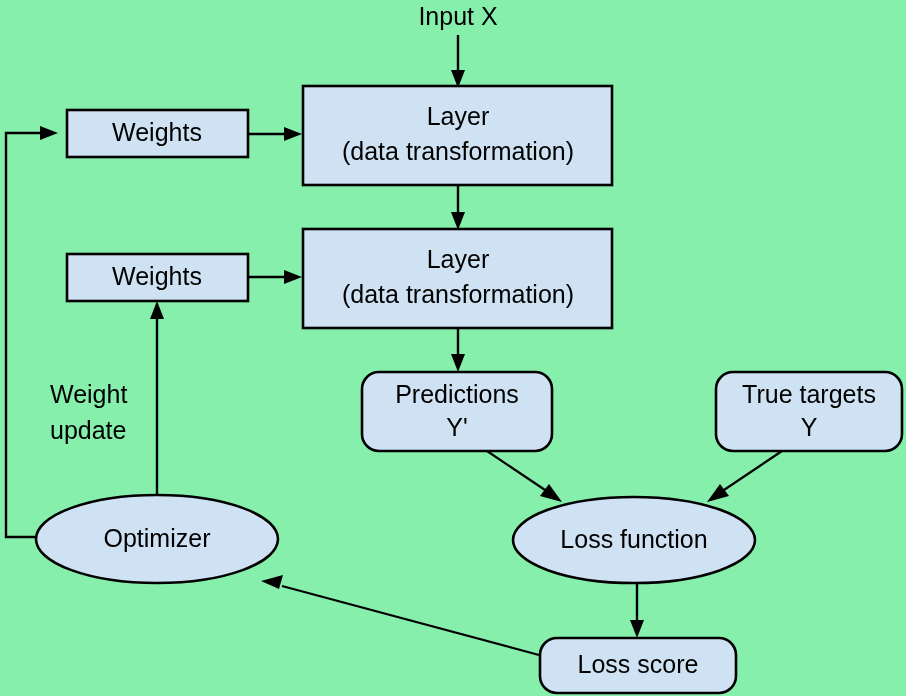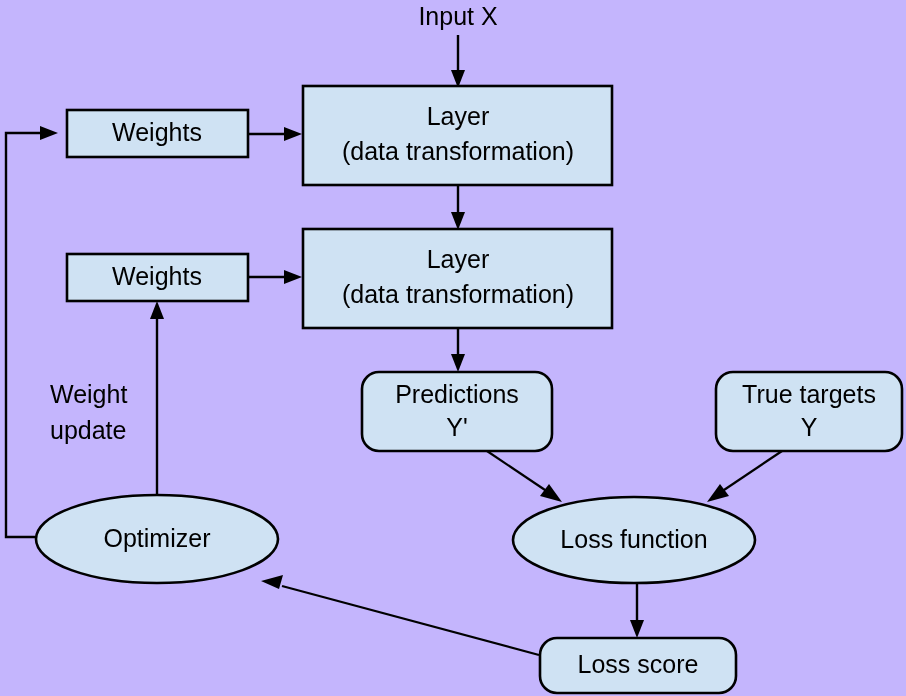--- a/index.html
+++ b/index.html
@@ -10,21 +10,21 @@
   body {
     font-family: "Liberation Sans", sans-serif;
     width: 906px;
     height: 696px;
     overflow: hidden;
   }
   #diagram-root {
     position: relative;
     width: 906px;
     height: 696px;
-    background: #c4b5fd;
+    background: #86efac;
   }
   #diagram-svg {
     position: absolute;
     top: 0;
     left: 0;
     width: 906px;
     height: 696px;
     display: block;
   }
   .node-text {

